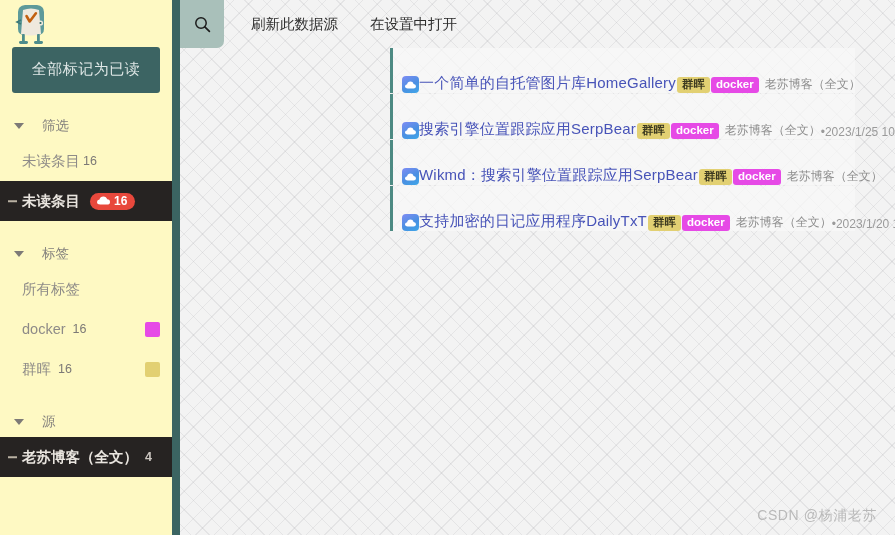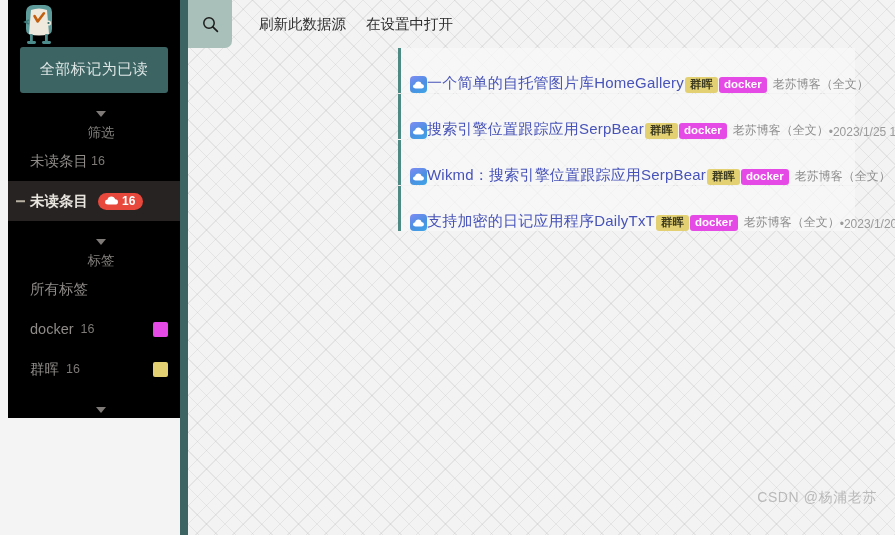--- a/index.html
+++ b/index.html
@@ -6,27 +6,26 @@
   * { box-sizing: border-box; margin: 0; padding: 0; }
   html, body {
     width: 895px; height: 535px;
     overflow: hidden;
     font-family: "Liberation Sans", "DejaVu Sans", sans-serif;
   }
   body { display: flex; background: #f4f4f4; }
 
   
   #sidebar {
-    width: 172px; height: 418px;
-    background: #000000;
+    width: 172px; height: 535px;
+    background: #fef9c3;
     color: #9a9794;
     flex: 0 0 172px;
     position: relative;
     overflow: hidden;
-    margin-left: 8px;
   }
   .logo-wrap {
     height: 44px;
     padding: 2px 0 0 10px;
     display: flex; align-items: flex-start;
   }
   .logo-robot { width: 42px; height: 44px; display:block; }
 
   .markall {
     margin: 3px 12px 0 12px;
@@ -35,27 +34,26 @@
     font-size: 15px;
     text-align: center;
     padding: 13px 0 14px 0;
     border-radius: 3px;
     letter-spacing: .5px;
     cursor: pointer;
   }
 
   .group-head {
     display: flex; align-items: center;
-    gap: 7px;
+    gap: 18px;
     padding: 0 0 0 14px;
     height: 30px;
     margin-top: 18px;
     color: #83807d;
     font-size: 13.5px;
-    flex-direction: column;
   }
   .caret {
     width: 0; height: 0;
     border-left: 5px solid transparent;
     border-right: 5px solid transparent;
     border-top: 6px solid #7d7a77;
     display: inline-block;
   }
 
   .nav-item {
@@ -137,21 +135,21 @@
   .searchbtn {
     width: 44px; height: 48px;
     background: #a9c0ba;
     border-radius: 0 0 7px 0;
     display: flex; align-items: center; justify-content: center;
     cursor: pointer;
     flex: 0 0 44px;
   }
   .topactions {
     display: flex; align-items: center;
-    gap: 20px;
+    gap: 32px;
     margin-left: 27px;
     font-size: 14.5px;
     color: #2e2e2e;
   }
   .topactions span { cursor: pointer; }
 
   .list {
     position: absolute;
     left: 218px; top: 48px;
     right: 40px;
@@ -193,21 +191,21 @@
     color: #8d8d8d;
     margin-left: 6px;
   }
   .meta-date {
     font-size: 12px;
     color: #9a9a9a;
   }
 
   .watermark {
     position: absolute;
-    right: 18px; bottom: 28px;
+    right: 18px; bottom: 10px;
     font-size: 14px;
     color: #b9b9b9;
     letter-spacing: .6px;
     user-select: none;
   }
 </style>
 </head>
 <body>
 
 <div id="sidebar">

